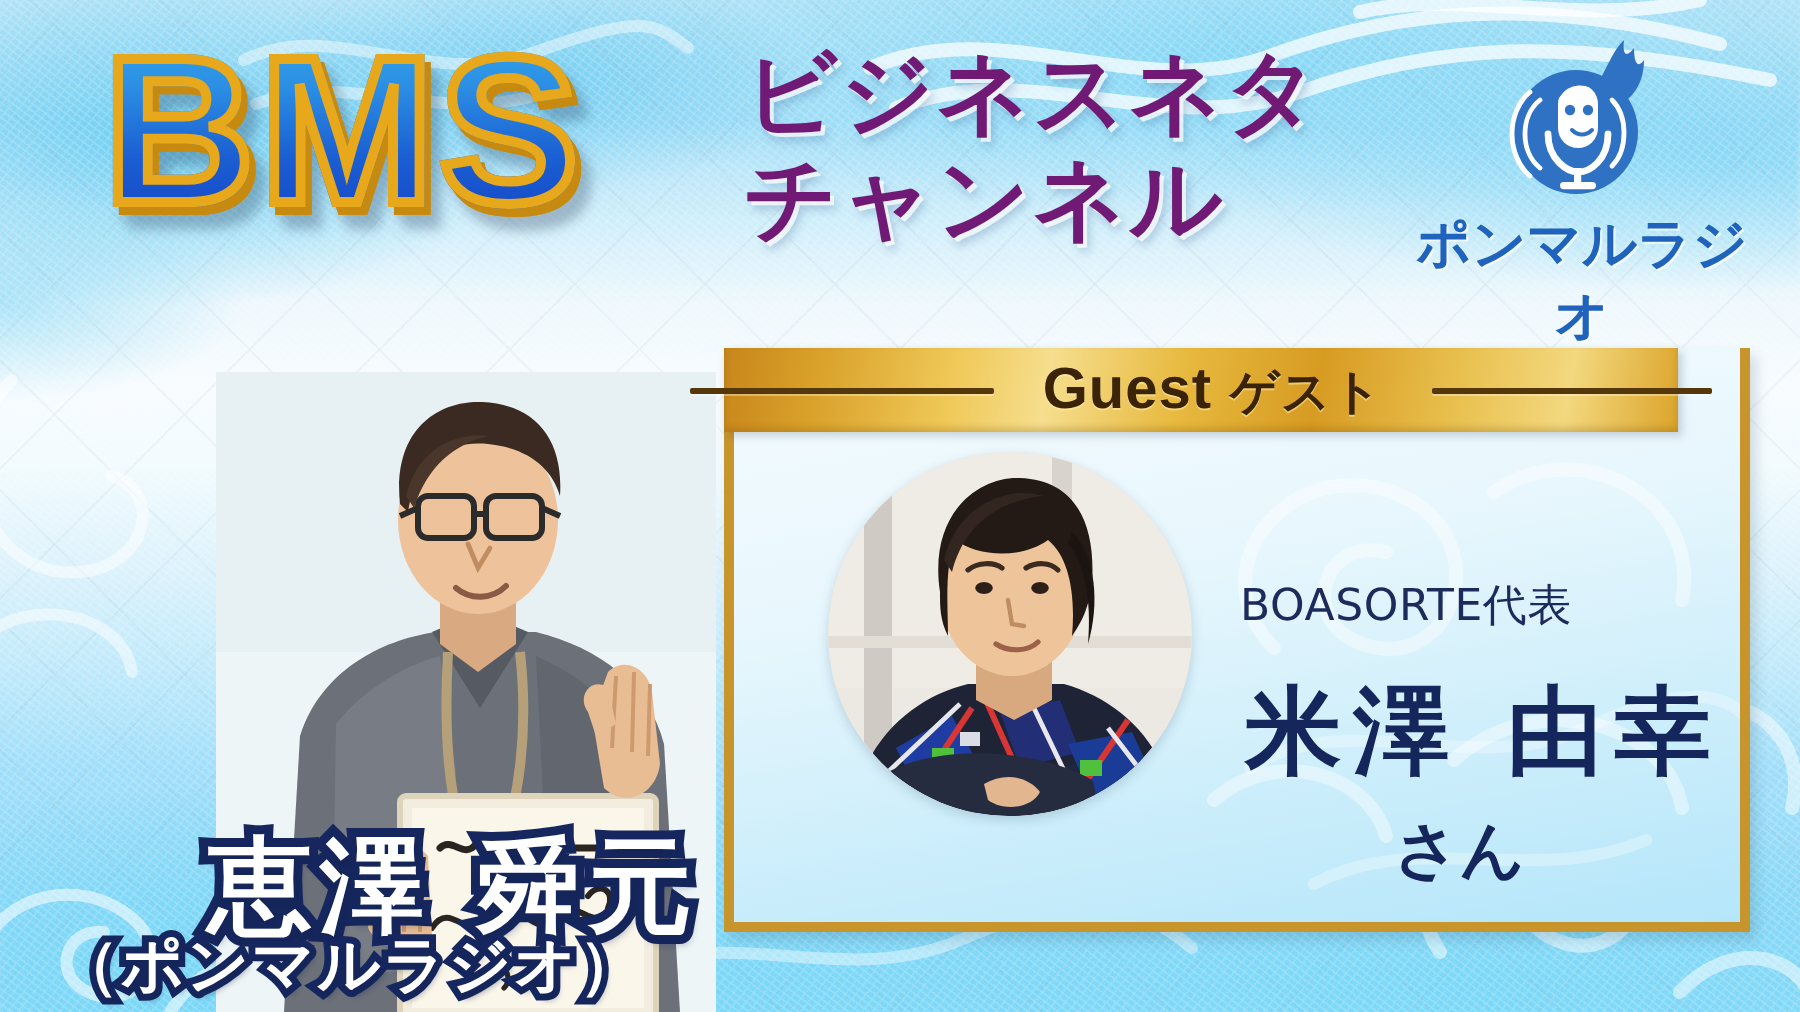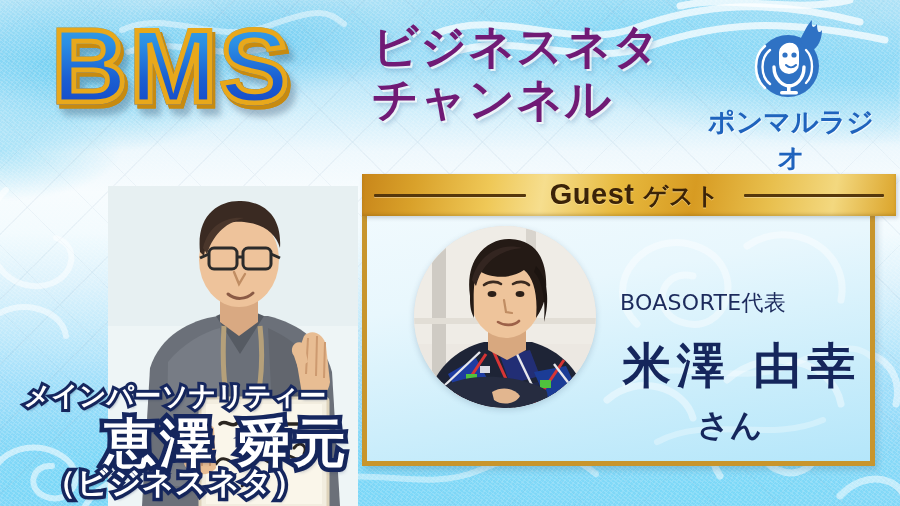--- a/index.html
+++ b/index.html
@@ -113,21 +113,21 @@
     position:absolute; left:362px; top:174px; width:513px; height:292px;
     border:5px solid #c8952c;
     border-top:none;
     background:linear-gradient(170deg,#f4fbfe 0%,#e8f7fd 38%,#cdeefb 70%,#b4e6fa 100%);
     box-shadow:3px 4px 6px rgba(40,70,100,.18);
   }
   .guest-panel-inner{ position:absolute; inset:0; overflow:hidden; }
   .gp-swirl{ position:absolute; opacity:.55; }
 
   .guest-band{
-    position:absolute; left:362px; top:174px; width:534px; height:42px;
+    position:absolute; left:362px; top:174px; width:477px; height:42px;
     background:linear-gradient(100deg,
        #c8861a 0%, #d9a12a 10%, #efc857 24%, #f6de8e 34%,
        #e7b93e 48%, #d79b22 62%, #e8bf4d 76%, #f3d87f 88%, #dba42a 100%);
     display:flex; align-items:center; justify-content:center; gap:24px;
     box-shadow:inset 0 -2px 3px rgba(120,80,10,.25), 2px 2px 4px rgba(50,70,90,.22);
   }
   .guest-band .rule{ height:3px; background:#55370c; flex:0 0 152px; border-radius:1px;
     box-shadow:0 1px 0 rgba(255,255,255,.35); }
   .guest-band .rule.r2{ flex-basis:140px; }
   .guest-label{
@@ -340,23 +340,22 @@
         <g stroke="#cd9a70" stroke-width="2" fill="none">
           <path d="M200 152 L 198 188"></path>
             <path d="M209 150 L 208 190"></path>
             <path d="M217 156 L 216 192"></path>
         </g>
         <path d="M186 170 C 180 162, 188 152, 196 158 L 200 176 L 190 182 Z" fill="#e8bd93"></path>
       </g>
     </svg>
   </div>
 
-  <div class="host-role">メインパーソナリティー</div>
   <div class="host-name">恵澤 舜元</div>
-  <div class="host-kana">（ビジネスネタ）</div>
+  <div class="host-kana">（ポンマルラジオ）</div>
 
   <div class="guest-panel">
     <div class="guest-panel-inner">
       <svg class="gp-swirl" style="left:210px; top:30px;" width="300" height="250" viewBox="0 0 300 250">
         <g fill="none" stroke="#ffffff" stroke-opacity=".75" stroke-width="7" stroke-linecap="round">
           <path d="M60 120 C 20 80, 70 20, 124 44 C 172 66, 150 134, 104 118 C 72 107, 84 64, 116 72"></path>
           <path d="M170 42 C 214 12, 274 46, 264 96"></path>
           <path d="M150 176 C 190 140, 256 156, 264 200"></path>
           <path d="M30 196 C 62 168, 108 184, 116 214"></path>
         </g>

